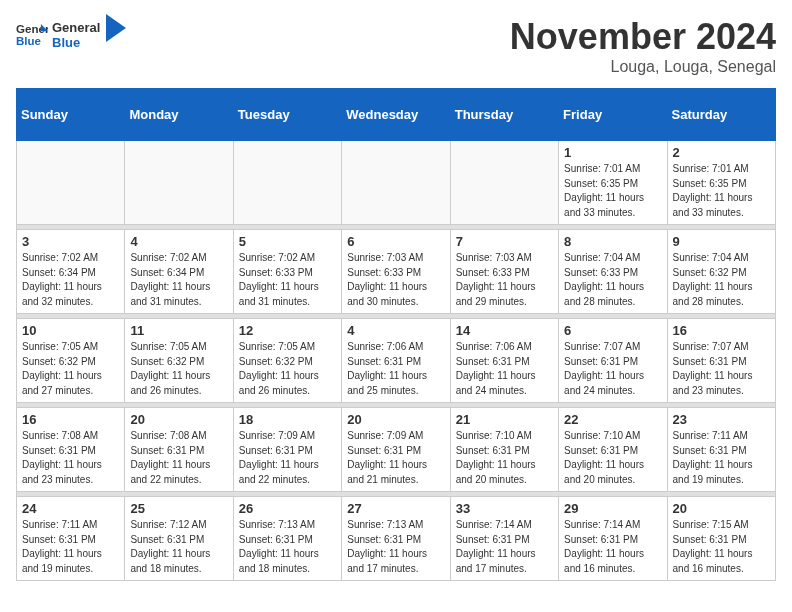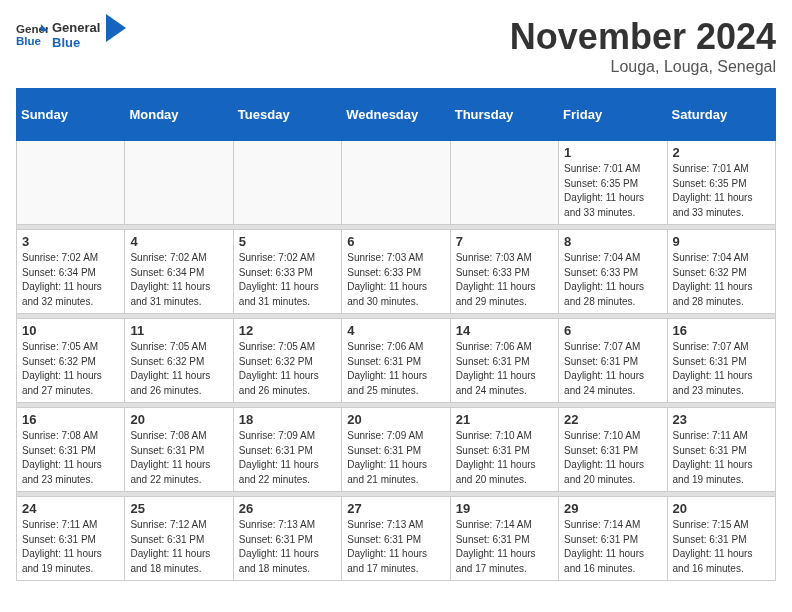--- a/index.html
+++ b/index.html
@@ -322,21 +322,21 @@
 and 18 minutes.</div>
         </td>
         <td>
           <span class="day-number">27</span>
           <div class="day-info">Sunrise: 7:13 AM
 Sunset: 6:31 PM
 Daylight: 11 hours
 and 17 minutes.</div>
         </td>
         <td>
-          <span class="day-number">19</span>
+          <span class="day-number">33</span>
           <div class="day-info">Sunrise: 7:14 AM
 Sunset: 6:31 PM
 Daylight: 11 hours
 and 17 minutes.</div>
         </td>
         <td>
           <span class="day-number">29</span>
           <div class="day-info">Sunrise: 7:14 AM
 Sunset: 6:31 PM
 Daylight: 11 hours

